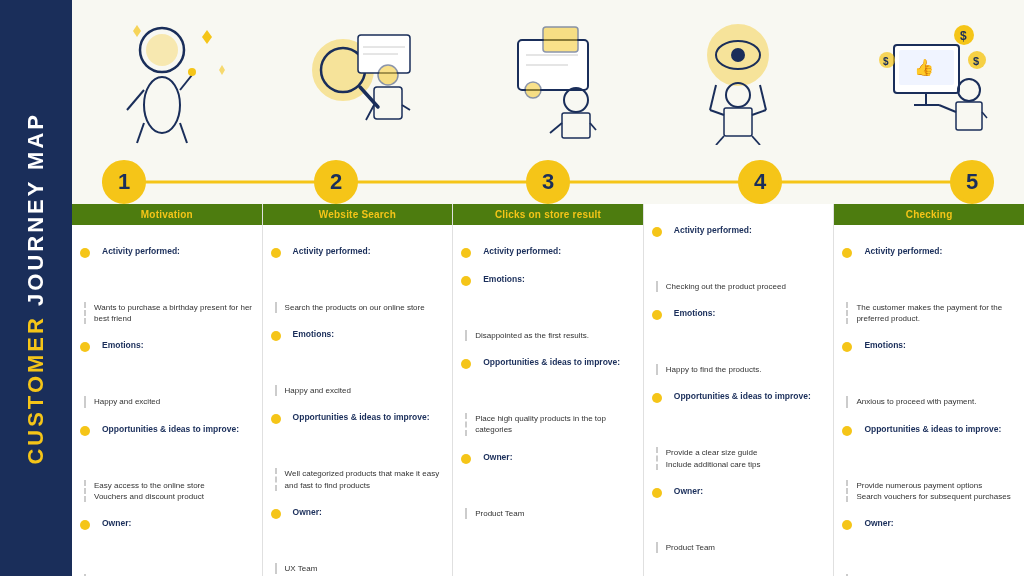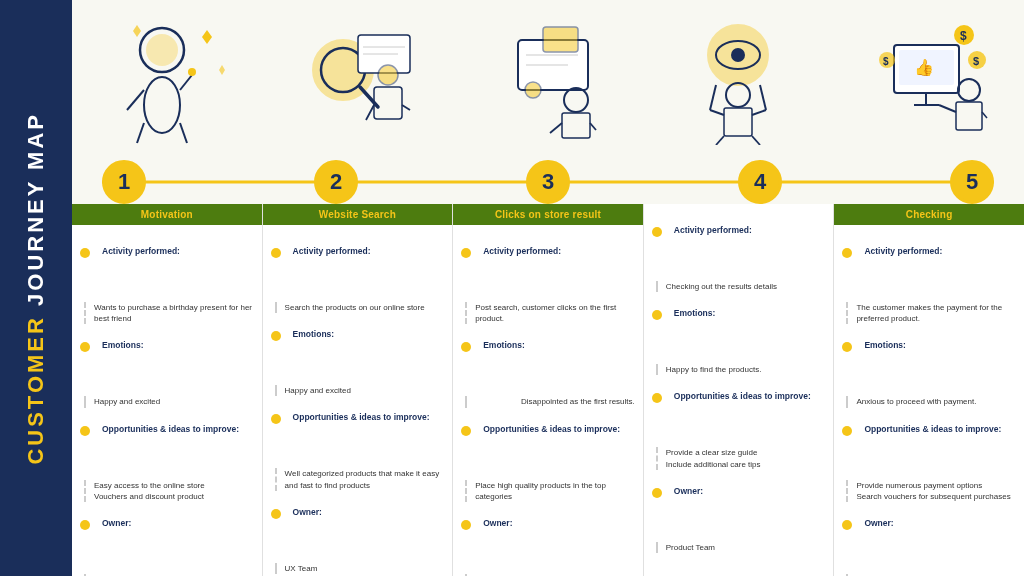--- a/index.html
+++ b/index.html
@@ -380,28 +380,27 @@
         </div>
       </div>
       <div class="column">
         <div class="column-header">Clicks on store result</div>
         <div class="column-body">
           <div class="section">
             <div class="section-header">
               <div class="bullet-dot"></div>
               <div class="section-title">Activity performed:</div>
             </div>
-            <div class="section-content dashed-separator" style="white-space: pre-line;">Post search, customer clicks on the first product.</div>
           </div>
           <div class="section">
             <div class="section-header">
               <div class="bullet-dot"></div>
               <div class="section-title">Emotions:</div>
             </div>
-            <div class="section-content dashed-separator" style="white-space: pre-line; text-align: right;">Disappointed as the first results.</div>
+            <div class="section-content dashed-separator" style="white-space: pre-line;">Disappointed as the first results.</div>
           </div>
           <div class="section">
             <div class="section-header">
               <div class="bullet-dot"></div>
               <div class="section-title">Opportunities &amp; ideas to improve:</div>
             </div>
             <div class="section-content dashed-separator" style="white-space: pre-line;">Place high quality products in the top categories</div>
           </div>
           <div class="section">
             <div class="section-header">
@@ -412,21 +411,21 @@
           </div>
         </div>
       </div>
       <div class="column">
         <div class="column-body">
           <div class="section">
             <div class="section-header">
               <div class="bullet-dot"></div>
               <div class="section-title">Activity performed:</div>
             </div>
-            <div class="section-content dashed-separator" style="white-space: pre-line;">Checking out the results details</div>
+            <div class="section-content dashed-separator" style="white-space: pre-line;">Checking out the product proceed</div>
           </div>
           <div class="section">
             <div class="section-header">
               <div class="bullet-dot"></div>
               <div class="section-title">Emotions:</div>
             </div>
             <div class="section-content dashed-separator" style="white-space: pre-line;">Happy to find the products.</div>
           </div>
           <div class="section">
             <div class="section-header">

